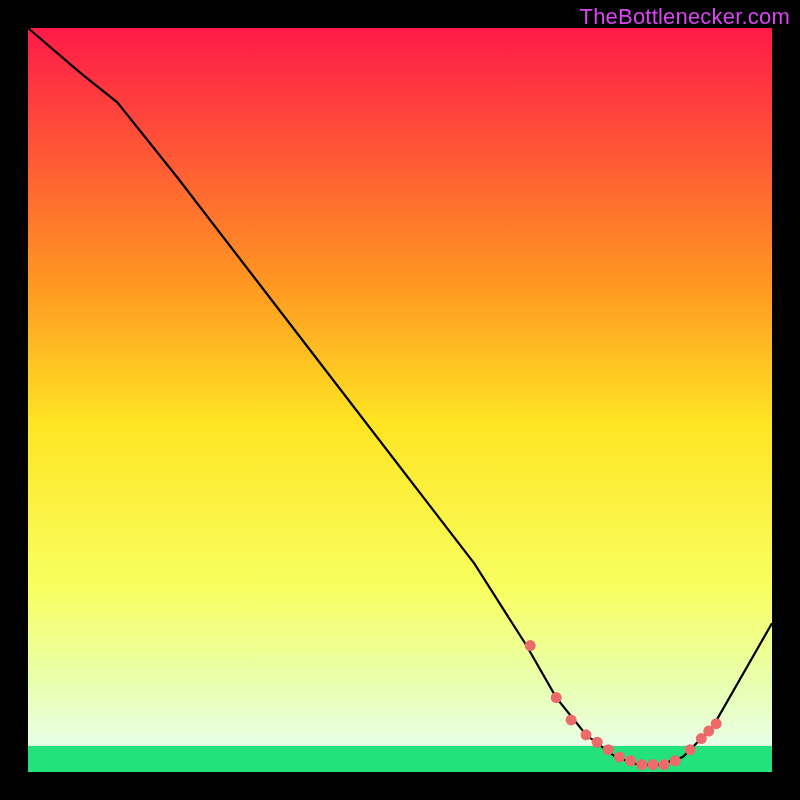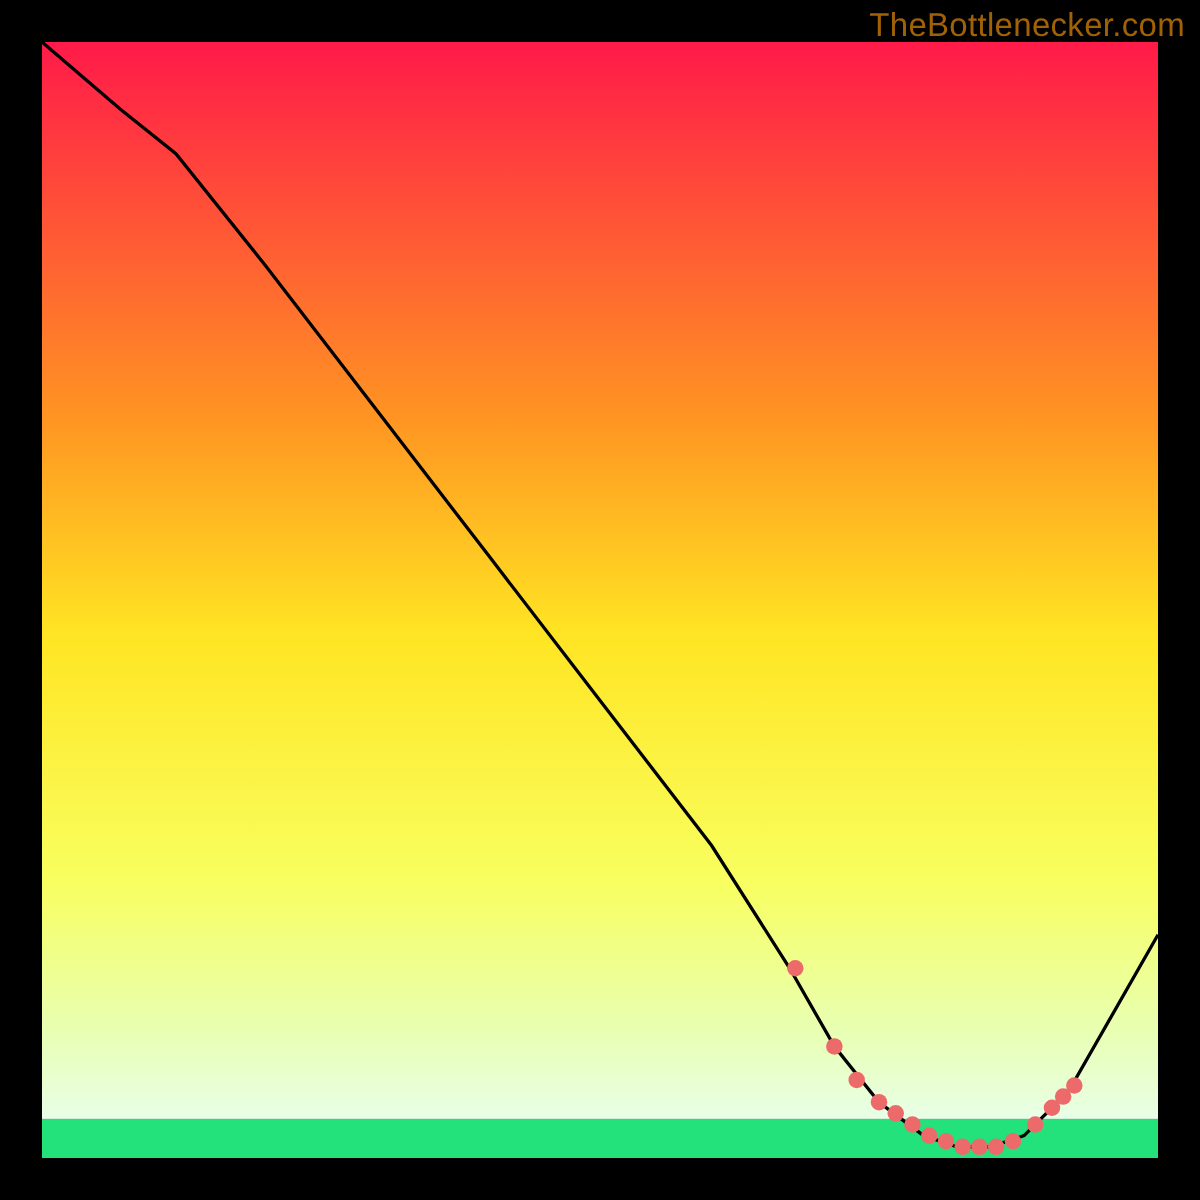--- a/index.html
+++ b/index.html
@@ -15,21 +15,21 @@
     width: 800px;
     height: 800px;
   }
   svg { display: block; }
   .watermark {
     position: absolute;
     top: 4px;
     right: 10px;
     font-family: Arial, sans-serif;
     font-size: 22px;
-    color: #a16207;
+    color: #d946ef;
     letter-spacing: 0.2px;
   }
 </style>
 </head>
 <body>
 
 <div id="chart-container">
   <svg id="chart-svg" width="800" height="800" viewBox="0 0 800 800">
     <defs>
       <linearGradient id="heat" x1="0" y1="0" x2="0" y2="1">

